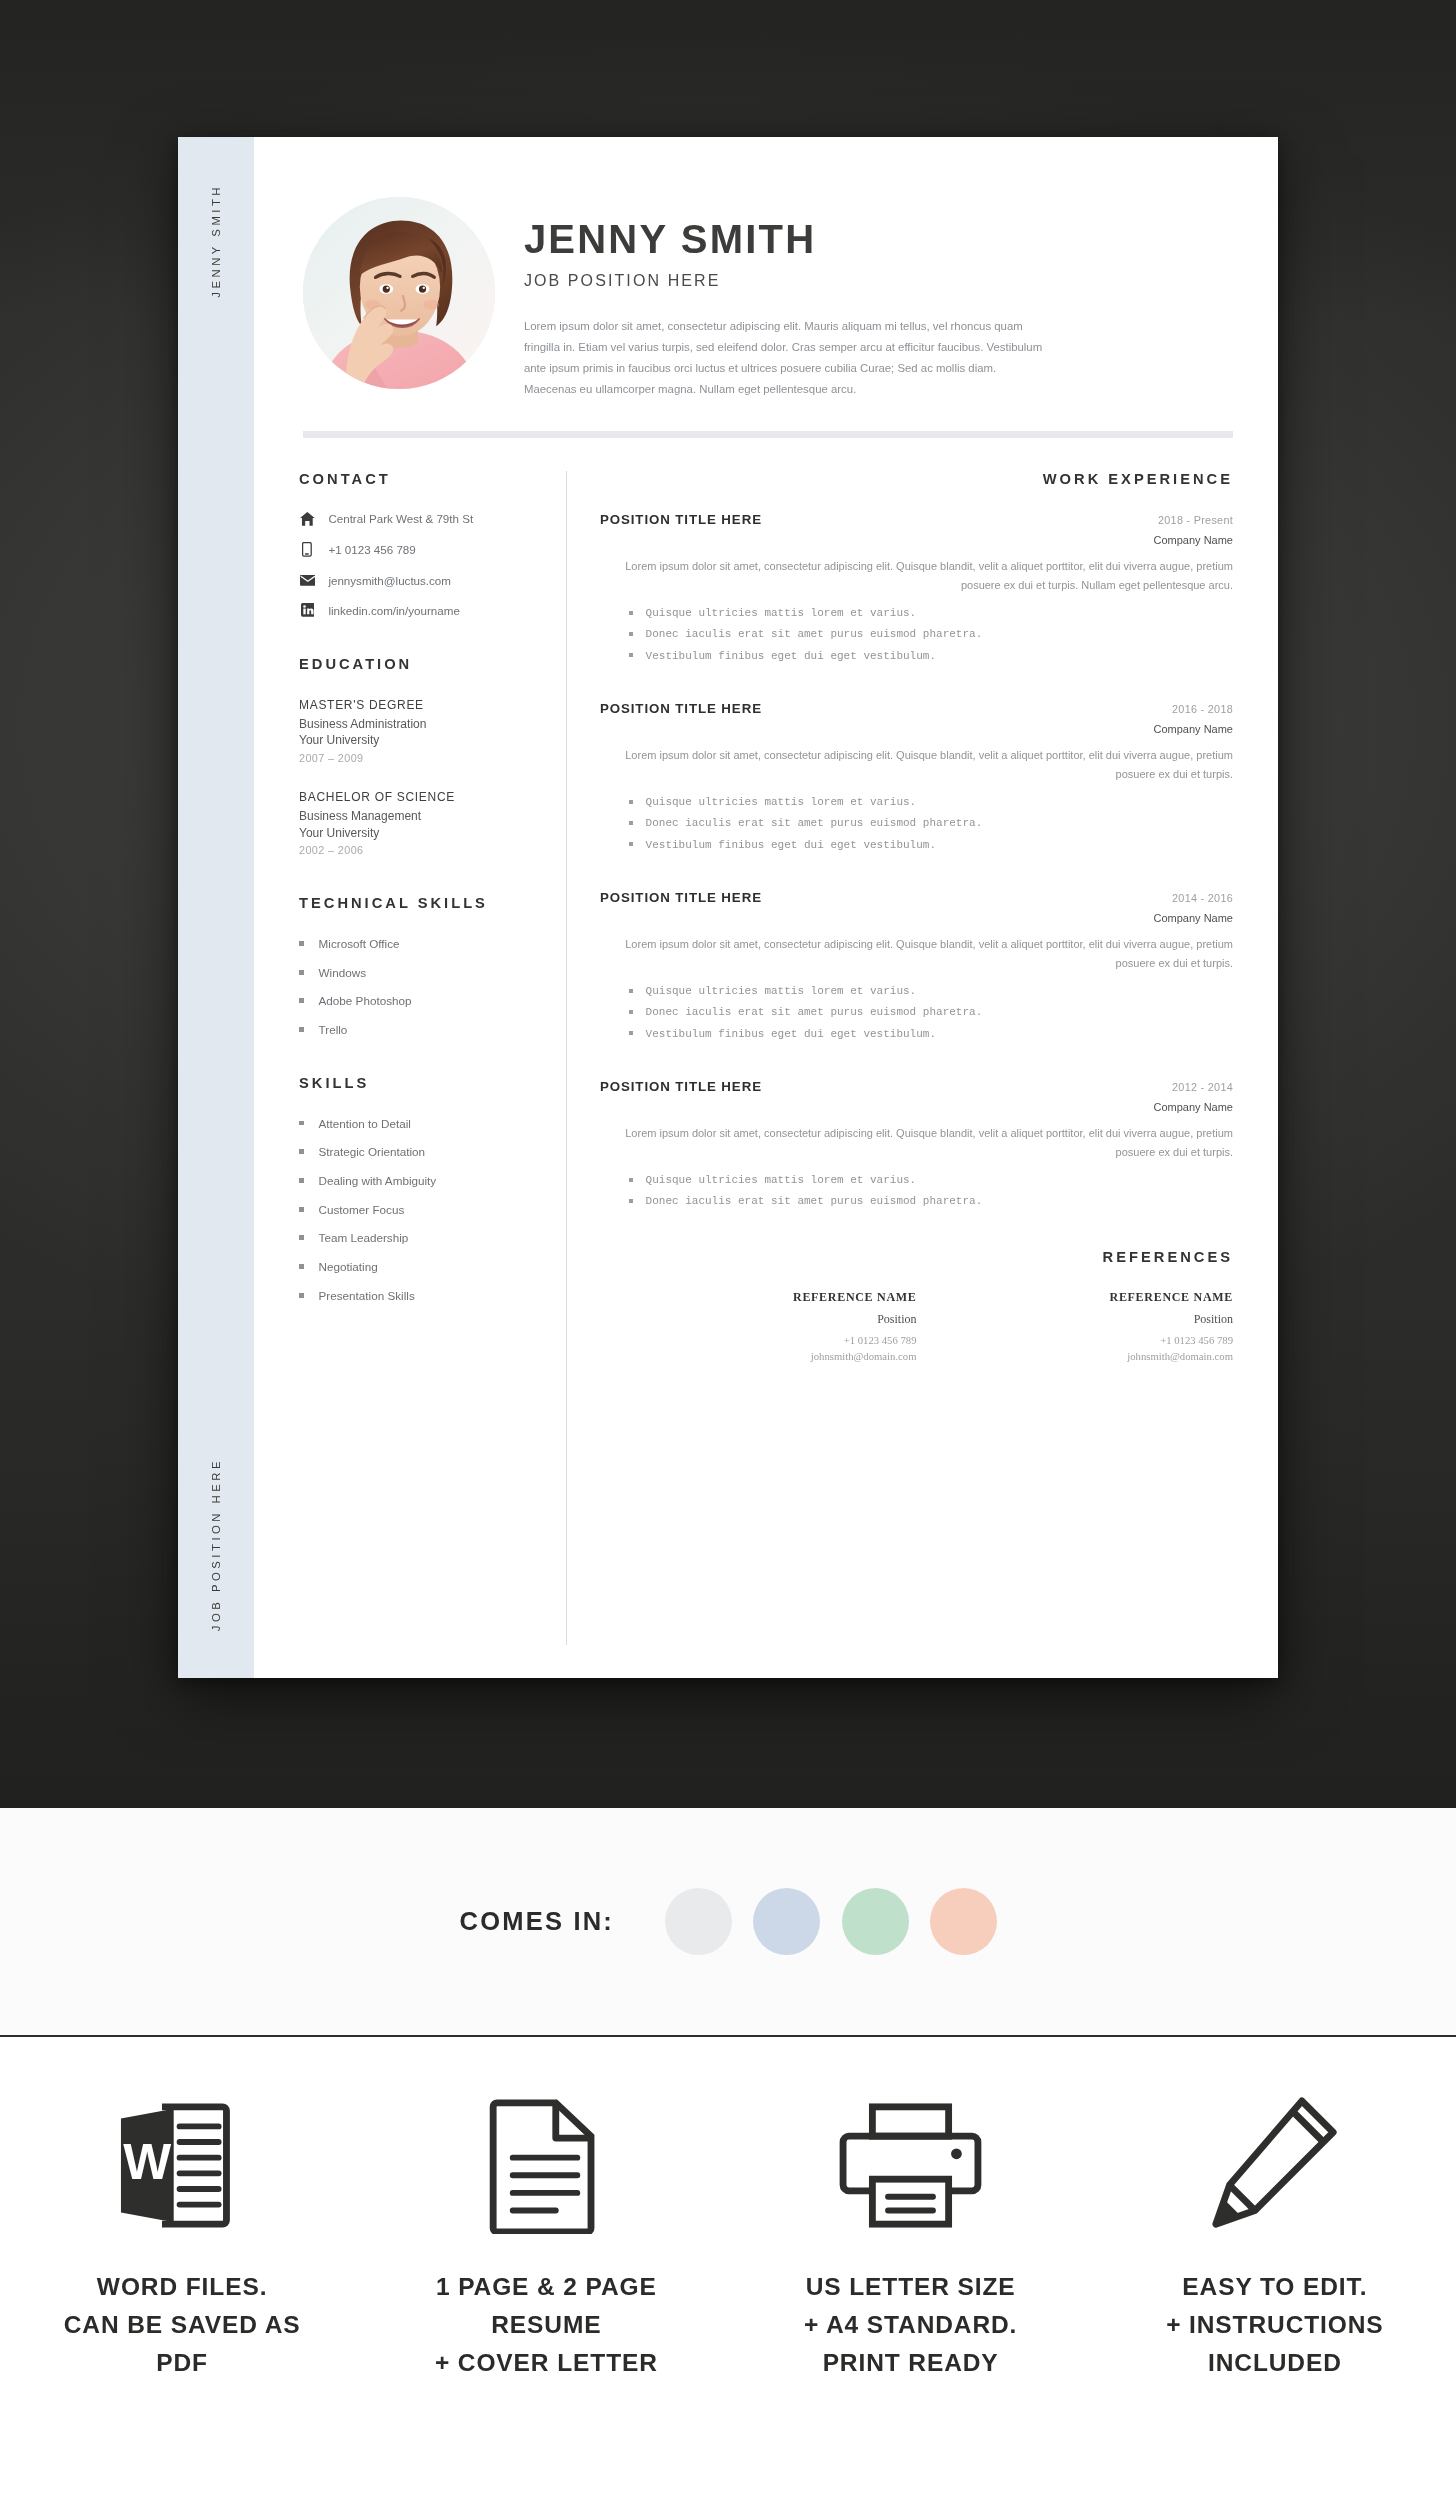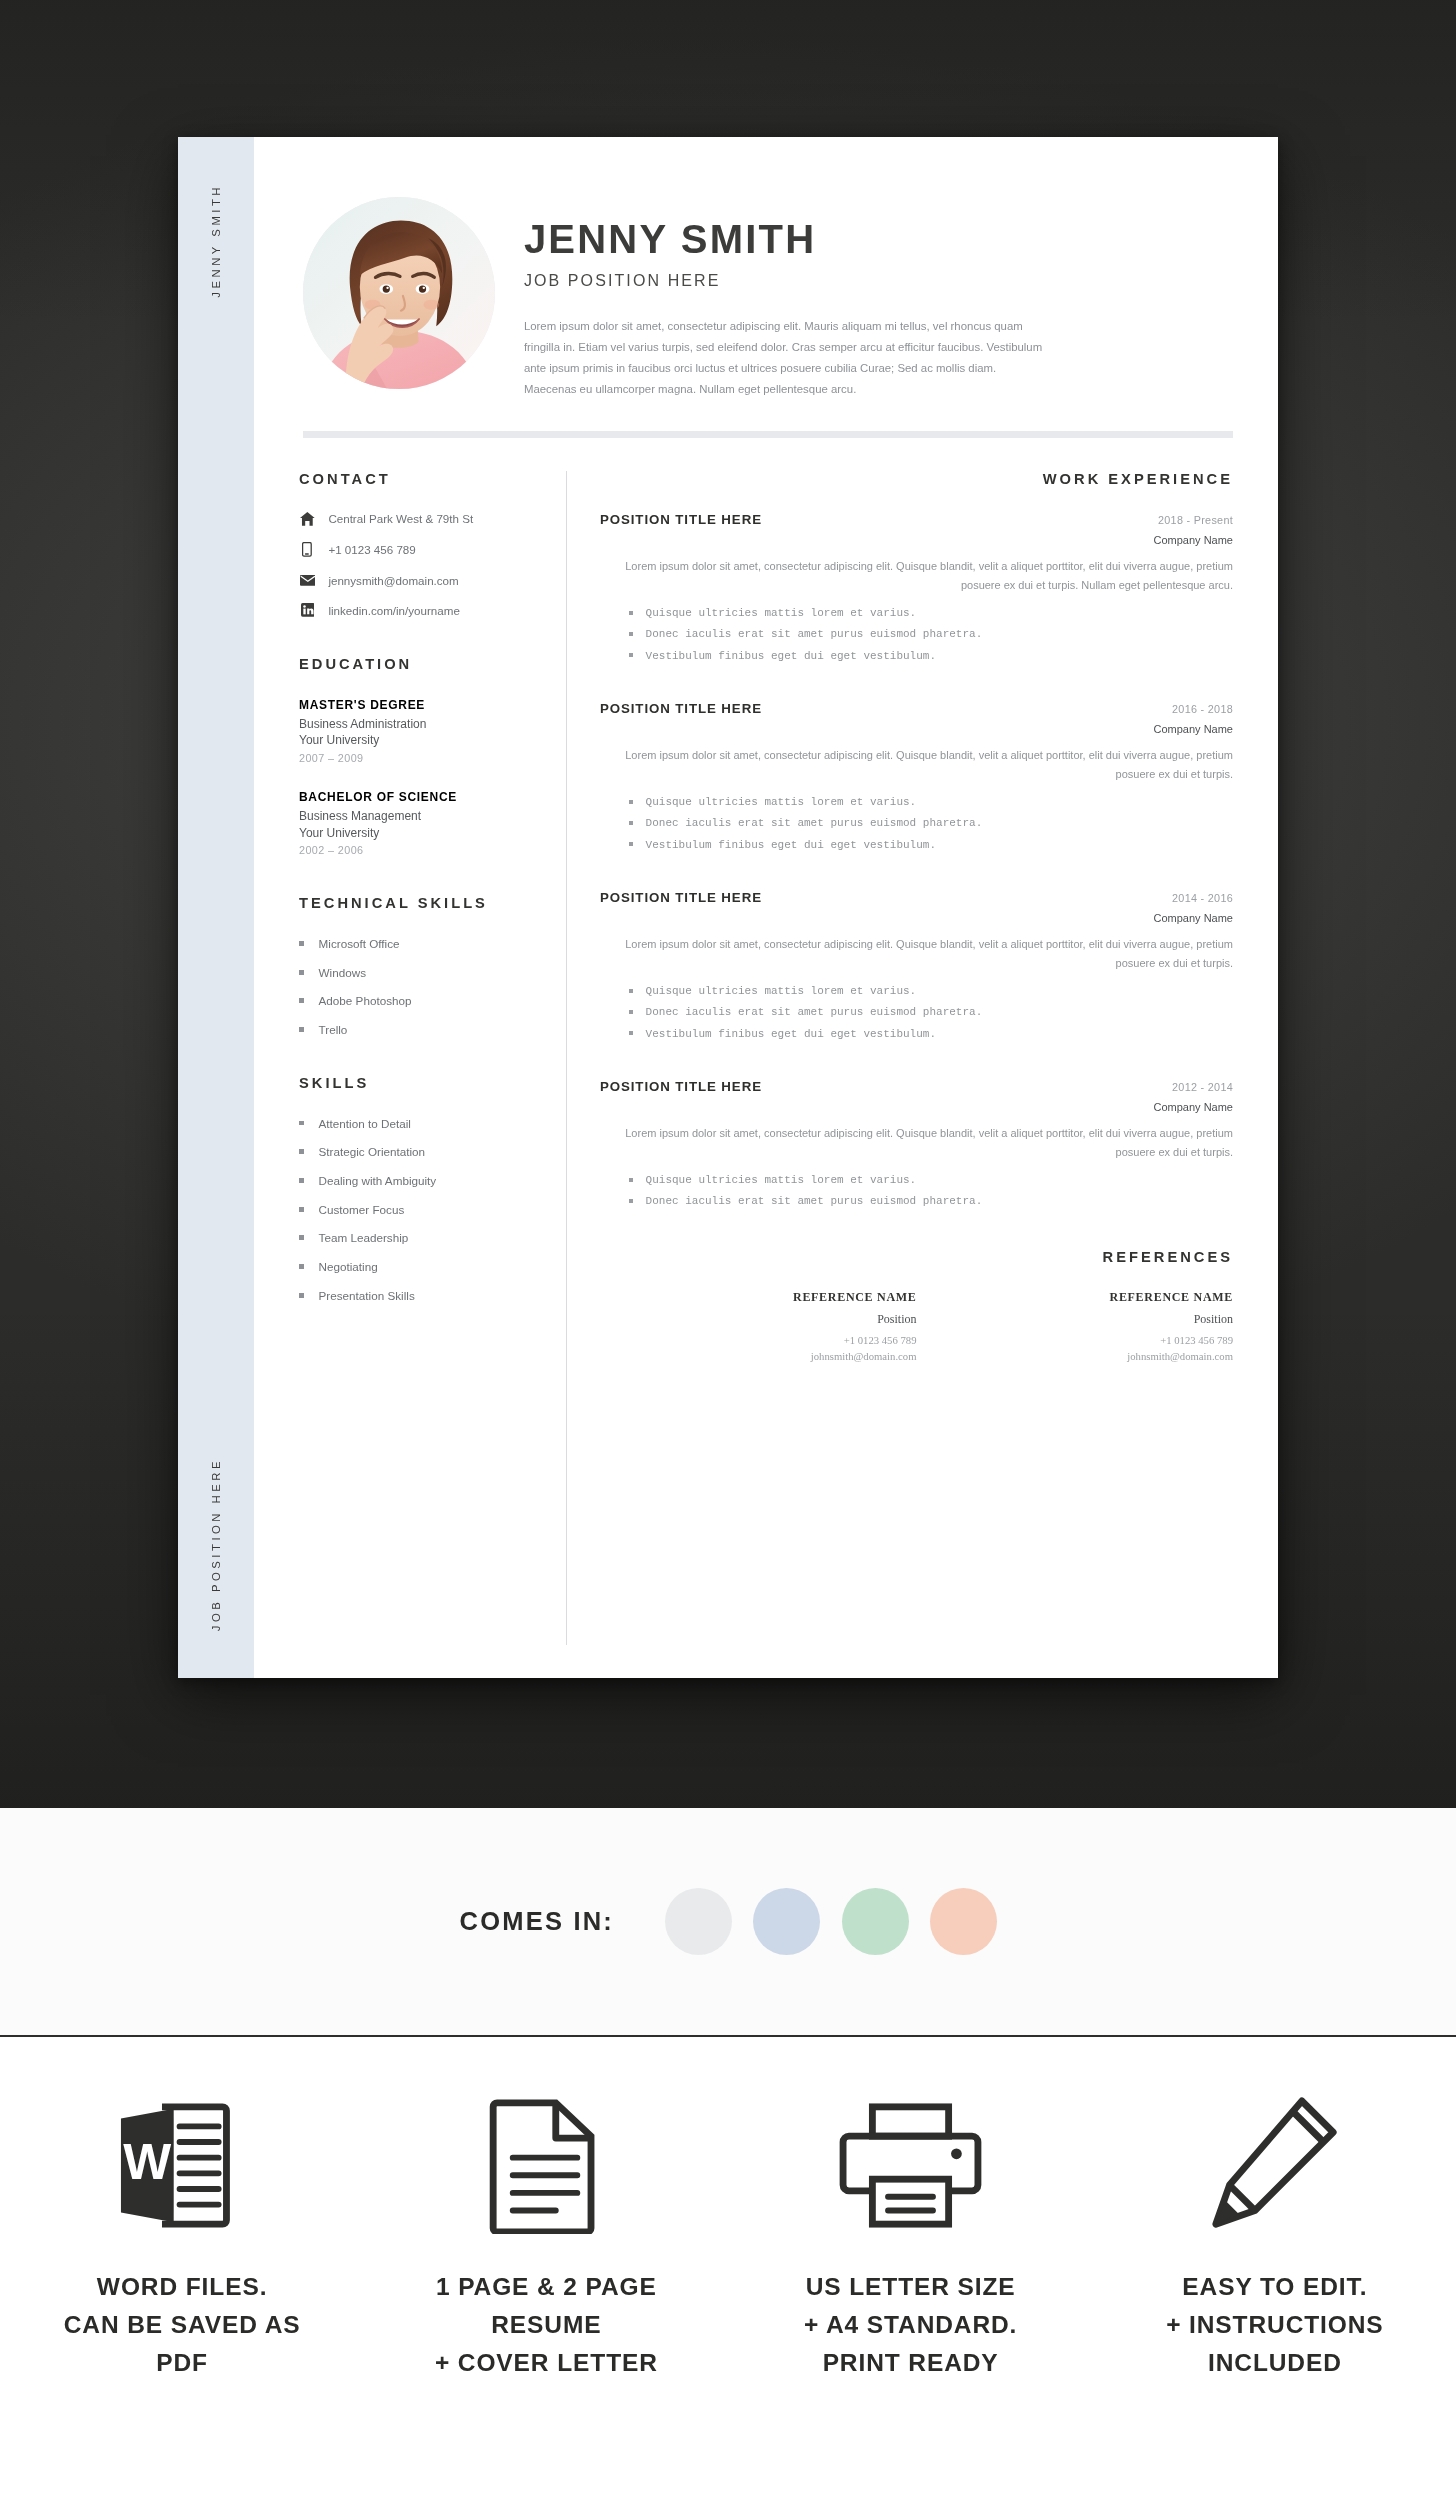--- a/index.html
+++ b/index.html
@@ -114,21 +114,21 @@
   .sec + .sec { margin-top:39px; }
 
   
   .c-row { display:flex; align-items:center; gap:12.7px; margin-bottom:16.7px; }
   .c-ico { width:16.7px; flex:0 0 16.7px; display:flex; justify-content:center; color:#3c3c3a; }
   .c-ico svg { display:block; }
   .c-txt { font-size:11.6px; color:#6e7276; }
 
   
   .edu + .edu { margin-top:25.5px; }
-  .edu-deg { font-size:12px; font-weight:700; letter-spacing:0.7px; color:#000000; }
+  .edu-deg { font-size:12px; font-weight:400; letter-spacing:0.7px; color:#404040; }
   .edu-fld { font-size:12px; color:#56595c; margin-top:4.9px; }
   .edu-uni { font-size:12px; color:#56595c; margin-top:2.9px; }
   .edu-yr  { font-size:10.8px; color:#a6aaae; margin-top:4.9px; letter-spacing:0.4px; }
 
   
   .sk-item { display:flex; align-items:center; gap:14.7px; margin-bottom:15.7px; }
   .sk-bullet { width:4.9px; height:4.9px; background:#8e9297; flex:0 0 4.9px; }
   .sk-txt { font-size:11.7px; color:#6e7276; }
 
   
@@ -302,21 +302,21 @@
                 <span class="c-txt">+1 0123 456 789</span>
               </div>
 
               <div class="c-row">
                 <span class="c-ico">
                   <svg width="15.7" height="10.8" viewBox="0 0 16 11">
                       <rect width="16" height="11" rx="1" fill="#3c3c3a"></rect>
                       <path d="M0.8 1.2L8 6.3l7.2-5.1" fill="none" stroke="#fff" stroke-width="1.3"></path>
                     </svg>
                 </span>
-                <span class="c-txt">jennysmith@domain.com</span>
+                <span class="c-txt">jennysmith@luctus.com</span>
               </div>
 
               <div class="c-row">
                 <span class="c-ico">
                   <svg width="13.7" height="13.7" viewBox="0 0 14 14">
                       <rect width="14" height="14" rx="1.6" fill="#3c3c3a"></rect>
                       <circle cx="3.6" cy="3.6" r="1.3" fill="#fff"></circle>
                       <rect x="2.4" y="5.7" width="2.4" height="5.9" fill="#fff"></rect>
                       <path d="M6.3 5.7h2.3v.9c.4-.7 1.1-1.1 2-1.1 1.5 0 2.2.9 2.2 2.7v3.4H10.4V8.6c0-.8-.3-1.2-.9-1.2-.7 0-1 .5-1 1.2v3h-2.2z" fill="#fff"></path>
                     </svg>

